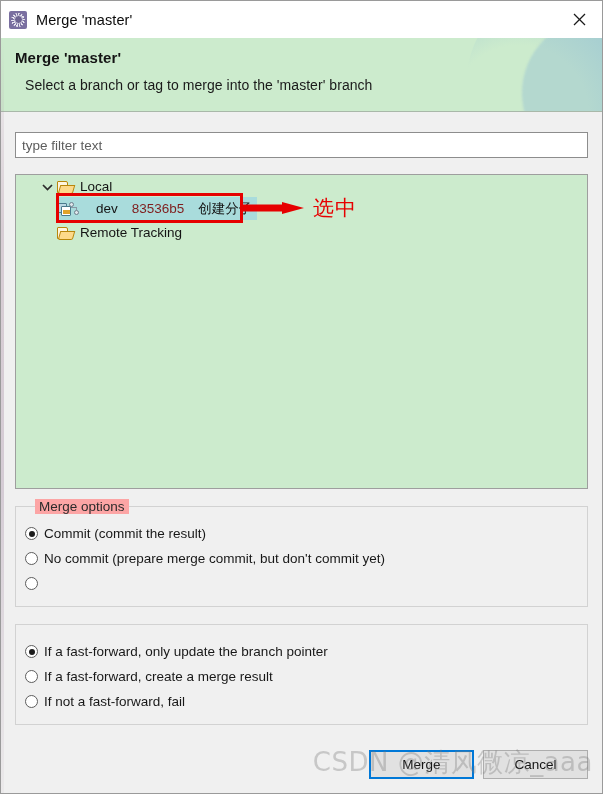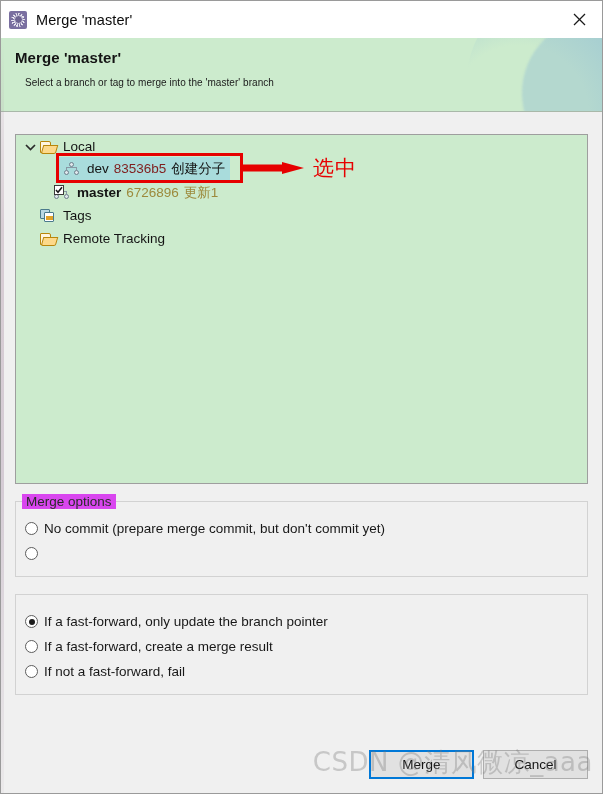--- a/index.html
+++ b/index.html
@@ -111,21 +111,21 @@
   .banner-title {
     position: relative;
     font-size: 15px;
     font-weight: bold;
     color: #141414;
     padding: 11px 0 0 14px;
     letter-spacing: 0.1px;
   }
   .banner-sub {
     position: relative;
-    font-size: 10px;
+    font-size: 14px;
     color: #1a1a1a;
     padding: 11px 0 0 24px;
     letter-spacing: 0.05px;
   }
 
   
   .body-area {
     position: relative;
     padding: 0 14px;
   }
@@ -137,27 +137,28 @@
     border: 1px solid #8d8d8d;
     box-sizing: border-box;
     display: flex;
     align-items: center;
     padding-left: 6px;
     font-size: 13.5px;
     color: #5d5d5d;
   }
 
   .tree-panel {
-    margin-top: 22px;
-    height: 350px;
+    margin-top: 16px;
+    height: 315px;
     background: #ccebcd;
     border: 1px solid #9e9e9e;
     box-sizing: border-box;
     position: relative;
     overflow: hidden;
+    padding-left: 17px;
   }
 
   .tree-row {
     display: flex;
     align-items: center;
     height: 23px;
     font-size: 13.5px;
     color: #141414;
     white-space: nowrap;
   }
@@ -279,20 +280,21 @@
     height: 23px;
     background: #a9dcdc;
     display: flex;
     align-items: center;
     padding-left: 3px;
     box-sizing: border-box;
     font-size: 13.5px;
     color: #141414;
     white-space: nowrap;
     padding-right: 5px;
+    gap: 9px;
   }
 
   
   .annot-box {
     position: absolute;
     left: 40px;
     top: 18px;
     width: 187px;
     height: 30px;
     border: 3px solid #e60000;
@@ -322,22 +324,22 @@
   .group {
     position: relative;
     margin-top: 17px;
     border: 1px solid #d2d2d2;
     box-sizing: border-box;
     padding: 14px 0 10px 0;
   }
   .group-title {
     position: absolute;
     top: -8px;
-    left: 6px;
-    background: #d946ef;
+    left: 19px;
+    background: #fca5a5;
     padding: 0 4px;
     font-size: 13.5px;
     color: #2b2b2b;
   }
   .radio-row {
     display: flex;
     align-items: center;
     height: 25px;
     padding-left: 9px;
     font-size: 13.5px;
@@ -430,20 +432,23 @@
 
   <div class="banner">
     <div class="banner-deco2"></div>
     <div class="banner-deco"></div>
     <div class="banner-title">Merge 'master'</div>
     <div class="banner-sub">Select a branch or tag to merge into the 'master' branch</div>
   </div>
 
   <div class="body-area">
 
+    <div class="filter-box">
+      <span>type filter text</span>
+    </div>
 
     <div class="tree-panel">
 
       <div class="tree-row lvl0">
         <span class="twisty">
           <svg width="11" height="8" viewBox="0 0 11 8">
             <polyline points="1,2 5.5,6.5 10,2" fill="none" stroke="#2b2b2b" stroke-width="1.7"></polyline>
           </svg>
         </span>
         <span class="icon-slot">
@@ -465,41 +470,20 @@
               <span class="ln lv"></span>
             <span class="ln lv2"></span>
               <span class="ln lv3"></span>
           </span>
         </span>
         <span>dev</span>
         <span class="sha-text" style="color:#7f1d1d">83536b5</span>
         <span class="sha-text" style="color:#141414">创建分子</span>
       </div>
 
-      <div class="tree-row lvl1" style="margin-top:23px">
-        <span class="icon-slot">
-          <span class="branch-ico">
-            <span class="n n1"></span>
-              <span class="n n2"></span>
-              <span class="n n3"></span>
-            <span class="ln lh"></span>
-              <span class="ln lv"></span>
-            <span class="ln lv2"></span>
-              <span class="ln lv3"></span>
-            <span class="checkmark-badge">
-              <svg width="8" height="8" viewBox="0 0 8 8">
-                <polyline points="1,4 3,6.2 7,1.2" fill="none" stroke="#1a1a1a" stroke-width="1.6"></polyline>
-              </svg>
-            </span>
-          </span>
-        </span>
-        <span class="tree-label-bold">master</span>
-        <span class="sha-text">6726896</span>
-        <span class="sha-text">更新1</span>
-      </div>
 
       <div class="tree-row lvl0" style="padding-left:22px">
         <span class="icon-slot">
           <span class="tags-ico">
               <span class="tg t1"></span>
               <span class="tg t2"></span>
             </span>
         </span>
         <span>Tags</span>
       </div>
@@ -519,20 +503,24 @@
         <line x1="0" y1="6" x2="44" y2="6" stroke="#e60000" stroke-width="7"></line>
         <polygon points="40,0 62,6 40,12" fill="#e60000"></polygon>
       </svg>
       <div class="annot-text">选中</div>
     </div>
 
     <div class="group">
       <div class="group-title">Merge options</div>
 
       <div class="radio-row">
+        <span class="radio checked"></span>
+        <span>Commit (commit the result)</span>
+      </div>
+      <div class="radio-row">
         <span class="radio"></span>
         <span>No commit (prepare merge commit, but don't commit yet)</span>
       </div>
       <div class="radio-row">
         <span class="radio"></span>
       </div>
     </div>
 
     <div class="group">
 

